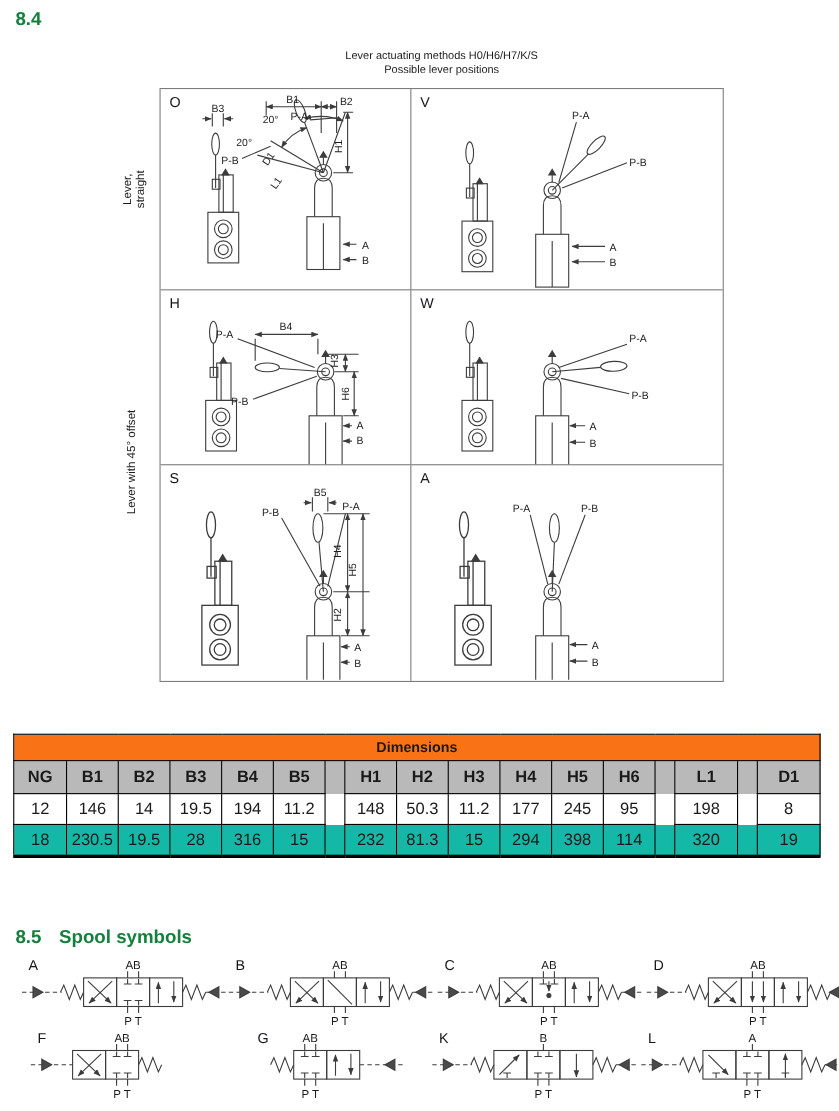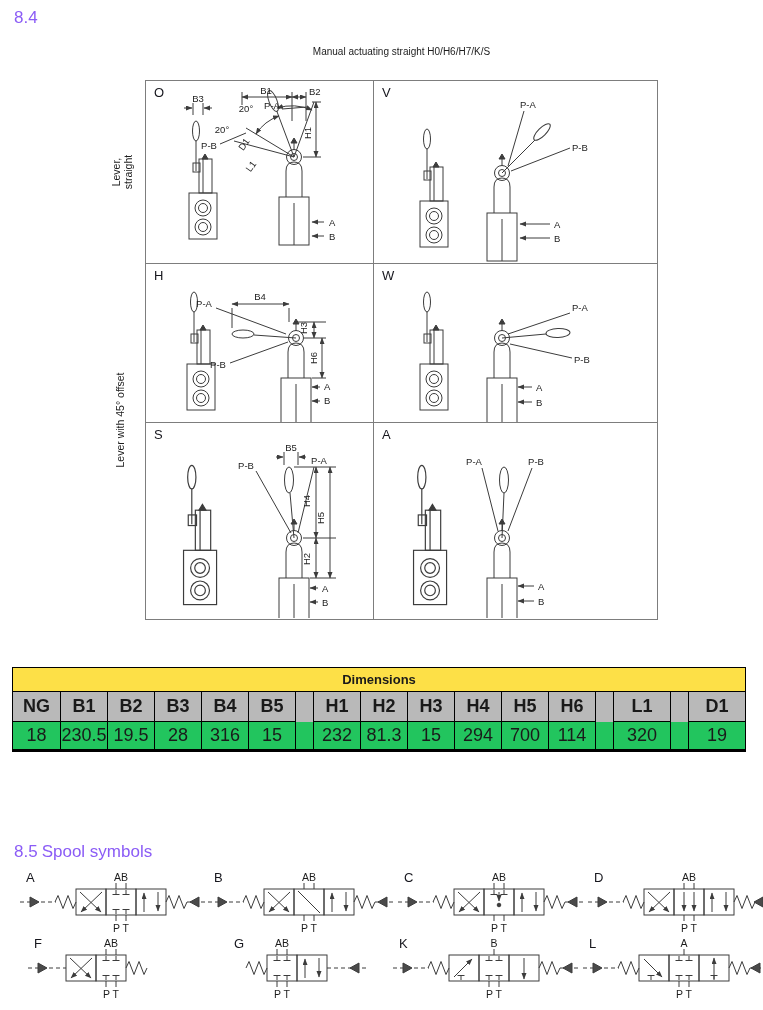--- a/index.html
+++ b/index.html
@@ -1,19 +1,19 @@
 <!DOCTYPE html>
 <html><head>
 <meta charset="utf-8">
 <style>
   html,body { margin:0; padding:0; background:#ffffff; }
   body { font-family:"Liberation Sans", sans-serif; color:#1a1a1a; }
   #page { position:relative; width:763px; height:1010px; background:#fff; overflow:hidden; }
 
-  .heading { position:absolute; display:flex; gap:4px; font-size:17px; font-weight:normal; color:#8b5cf6; }
+  .heading { position:absolute; display:flex; gap:16px; font-size:17px; font-weight:bold; color:#15803d; }
   #h84 { left:14px; top:8px; }
   #h85 { left:14px; top:842px;align-items:flex-end; }
 
   .caption { position:absolute; left:145px; top:46px; width:513px; text-align:center; font-size:10px; line-height:12px; color:#1c1c1c; }
 
   #grid { position:absolute; left:145px; top:80px; width:513px; height:540px; border:1px solid #7d7d7d; box-sizing:border-box; }
   .cell { position:absolute; box-sizing:border-box; }
   .cell svg { display:block; }
   #cellO { left:0; top:0; width:228px; height:183px; border-right:1px solid #7d7d7d; border-bottom:1px solid #7d7d7d; }
   #cellV { left:228px; top:0; width:283px; height:183px; border-bottom:1px solid #7d7d7d; }
@@ -21,26 +21,26 @@
   #cellW { left:228px; top:183px; width:283px; height:159px; border-bottom:1px solid #7d7d7d; }
   #cellS { left:0; top:342px; width:228px; height:196px; border-right:1px solid #7d7d7d; }
   #cellA { left:228px; top:342px; width:283px; height:196px; }
 
   .vlabel { position:absolute; transform:rotate(-90deg); transform-origin:center; font-size:10.5px; color:#1c1c1c; text-align:center; white-space:pre-line; line-height:12px; }
   #vlabel1 { left:94px; top:160px; width:56px; }
   #vlabel2 { left:68px; top:414px; width:104px; }
 
   
   #dims { position:absolute; left:12px; top:667px; border-collapse:collapse; table-layout:fixed; }
-  #dims td { border:1px solid #000; text-align:center; font-size:18px; padding:0; }
+  #dims td { border:1px solid #000; text-align:center; font-size:15px; padding:0; }
   #dims td.gap { border-top:none; border-bottom:none; border-left:none; border-right:none; background:#fff; }
-  #dims tr.title td { height:23px; background:#fde047; font-weight:bold; font-size:13px; }
+  #dims tr.title td { height:23px; background:#f97316; font-weight:bold; font-size:13px; }
   #dims tr.hdr td { height:29px; background:#b9b9b9; font-weight:bold; }
   #dims tr.r1 td { height:27px; background:#ffffff; }
-  #dims tr.r2 td { height:27px; background:#22c55e; }
+  #dims tr.r2 td { height:27px; background:#14b8a6; }
   #dims tr.r2 td, #dims tr.r2 td.gap { border-bottom:3px solid #000; }
 
   .spool { position:absolute; width:192px; height:70px; }
   .spool .sletter { position:absolute; left:8px; top:0px; font-size:13px; color:#16161d; z-index:2; }
   .spool svg { position:absolute; left:0; top:2px; }
 
   .dimtext { font-size:9.5px; fill:#1c1c1c; }
   .celltext { font-size:13px; fill:#16161d; }
 </style>
 </head>
@@ -80,21 +80,22 @@
       <path id="triL" d="M9,-5 L0,0 L9,5 Z" fill="#4a4a4a"></path>
       <path id="tm" d="M0,0 v4.5 M-3.5,4.5 h7" fill="none" stroke="#3c3c3c"></path>
     </defs>
   </svg>
 
   <div id="h84" class="heading">
     <span>8.4</span>
   </div>
 
   <div class="caption">
-    <div>Manual actuating straight H0/H6/H7/K/S</div>
+    <div>Lever actuating methods H0/H6/H7/K/S</div>
+    <div>Possible lever positions</div>
   </div>
 
   <div id="vlabel1" class="vlabel">Lever,
 straight</div>
   <div id="vlabel2" class="vlabel">Lever with 45° offset</div>
 
   <div id="grid">
 
     <div id="cellO" class="cell">
       <svg width="227" height="182" viewBox="0 0 227 182">
@@ -315,33 +316,52 @@
       <td>H2</td>
       <td>H3</td>
       <td>H4</td>
       <td>H5</td>
       <td>H6</td>
       <td class="gap"></td>
       <td>L1</td>
       <td class="gap"></td>
       <td>D1</td>
     </tr>
+    <tr class="r1">
+      <td>12</td>
+      <td>146</td>
+      <td>14</td>
+      <td>19.5</td>
+      <td>194</td>
+      <td>11.2</td>
+      <td class="gap"></td>
+      <td>148</td>
+      <td>50.3</td>
+      <td>11.2</td>
+      <td>177</td>
+      <td>245</td>
+      <td>95</td>
+      <td class="gap"></td>
+      <td>198</td>
+      <td class="gap"></td>
+      <td>8</td>
+    </tr>
     <tr class="r2">
       <td>18</td>
       <td>230.5</td>
       <td>19.5</td>
       <td>28</td>
       <td>316</td>
       <td>15</td>
       <td class="gap"></td>
       <td>232</td>
       <td>81.3</td>
       <td>15</td>
       <td>294</td>
-      <td>700</td>
+      <td>398</td>
       <td>114</td>
       <td class="gap"></td>
       <td>320</td>
       <td class="gap"></td>
       <td>19</td>
     </tr>
   </tbody>
     </table>
 
   <div id="h85" class="heading">

